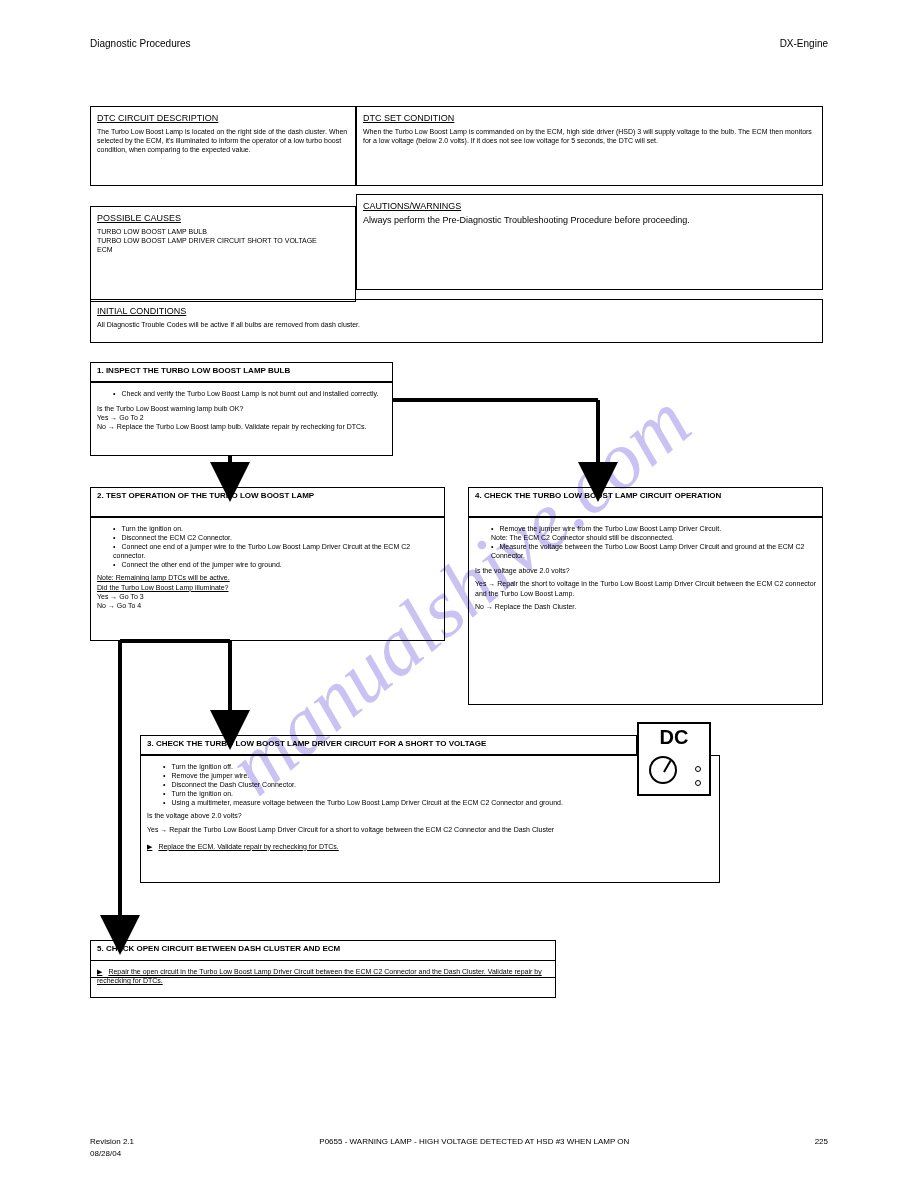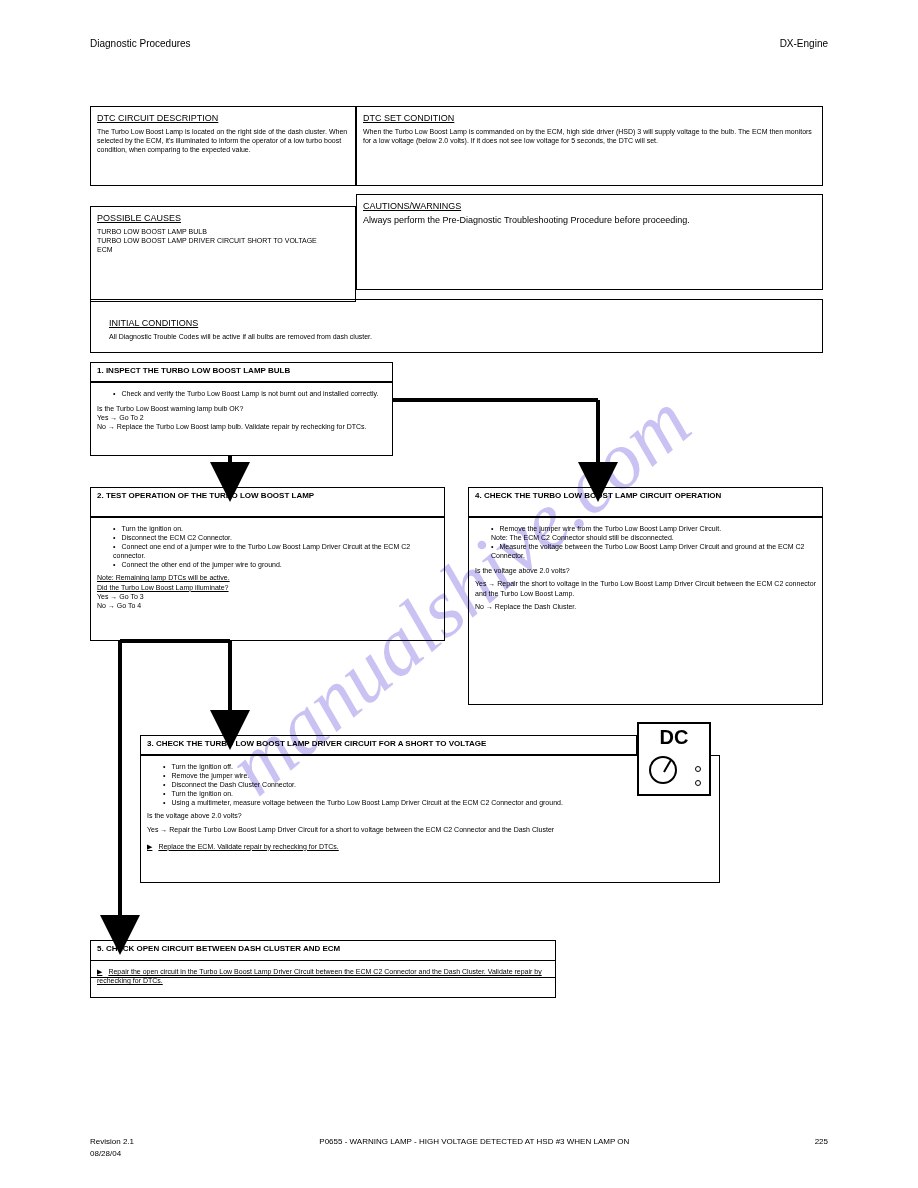--- a/index.html
+++ b/index.html
@@ -67,21 +67,21 @@
   <div class="box-title">POSSIBLE CAUSES</div>
   <div class="tiny" style="margin-top:4px">TURBO LOW BOOST LAMP BULB</div>
   <div class="tiny">TURBO LOW BOOST LAMP DRIVER CIRCUIT SHORT TO VOLTAGE</div>
   <div class="tiny">ECM</div>
 </div>
 <div class="abs box" style="left:356px; top:194px; width:467px; height:96px; padding:6px;">
   <div class="box-title">CAUTIONS/WARNINGS</div>
   <div style="margin-top:4px; font-size:9px">Always perform the Pre-Diagnostic Troubleshooting Procedure before proceeding.</div>
 </div>
 
-<div class="abs box" style="left:90px; top:299px; width:733px; height:54px; padding:18px;">
+<div class="abs box" style="left:90px; top:299px; width:733px; height:44px; padding:6px;">
   <div class="box-title">INITIAL CONDITIONS</div>
   <div class="tiny" style="margin-top:4px">All Diagnostic Trouble Codes will be active if all bulbs are removed from dash cluster.</div>
 </div>
 
 <div class="abs box" style="left:90px; top:362px; width:303px; height:20px; padding:3px 6px;">
   <span style="font-size:8px; font-weight:bold">1. INSPECT THE TURBO LOW BOOST LAMP BULB</span>
 </div>
 <div class="abs box" style="left:90px; top:382px; width:303px; height:74px; padding:6px;">
   <ul class="bullet-list tiny">
     <li>Check and verify the Turbo Low Boost Lamp is not burnt out and installed correctly.</li>

